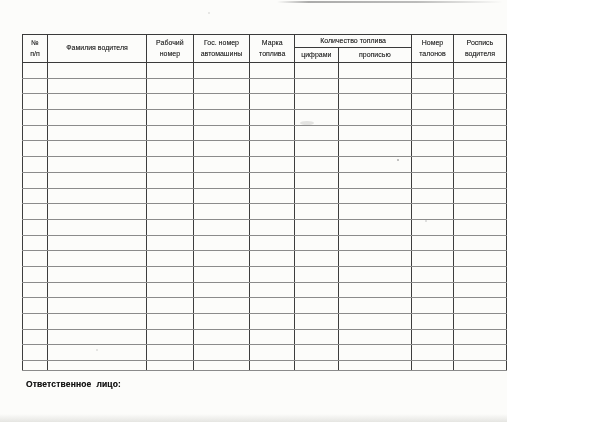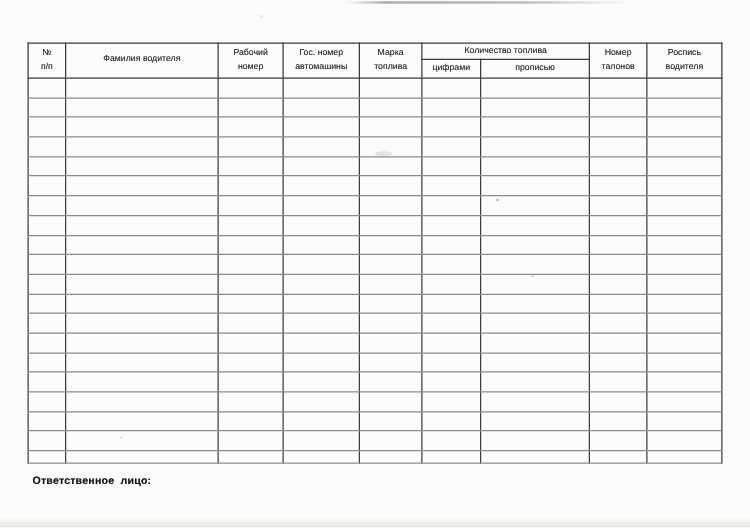--- a/index.html
+++ b/index.html
@@ -1,18 +1,18 @@
 <!DOCTYPE html>
 <html><head>
 <meta charset="utf-8">
 <style>
   html, body { margin: 0; padding: 0; }
   .page {
     position: relative;
-    width: 600px;
+    width: 507px;
     height: 422px;
     background: #fcfcfa;
     font-family: "Liberation Sans", sans-serif;
     overflow: hidden;
   }
   
   .scan-bottom {
     position: absolute; left: 0; right: 0; bottom: 0; height: 8px;
     background: linear-gradient(to bottom, rgba(180,180,174,0), rgba(170,170,163,0.28));
   }

